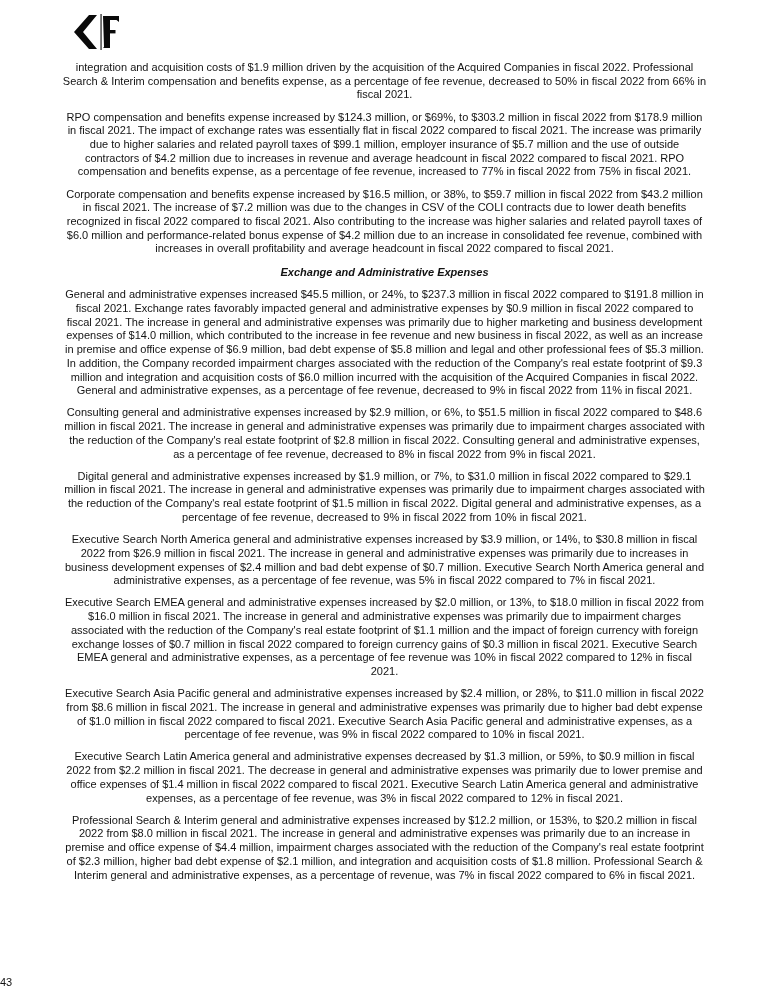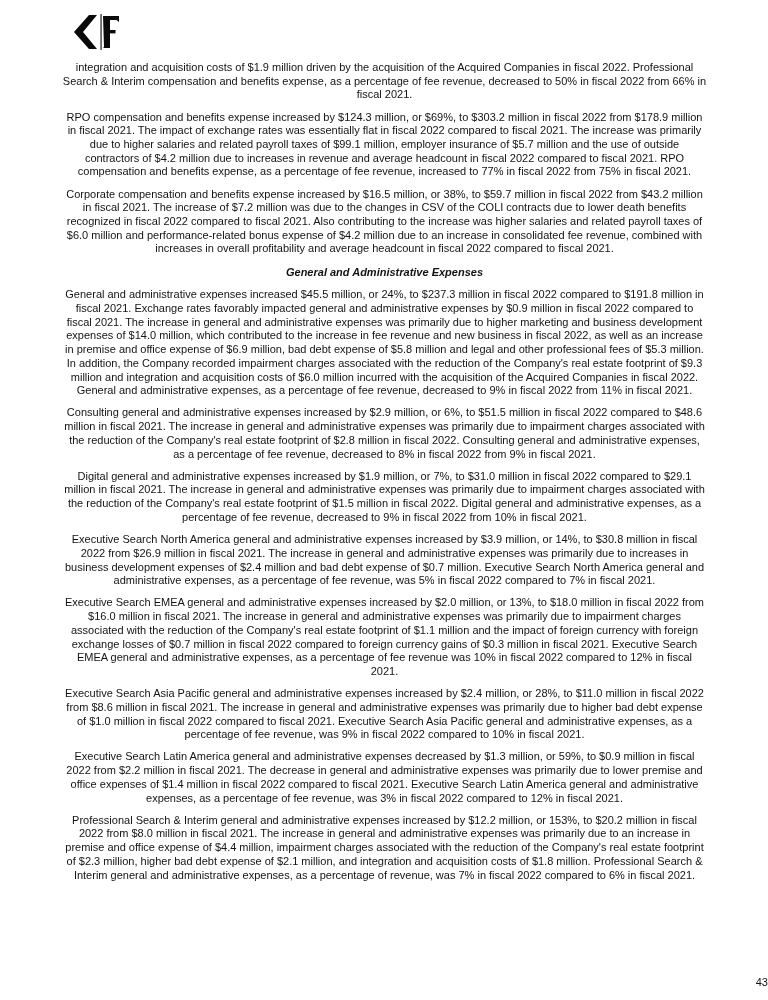--- a/index.html
+++ b/index.html
@@ -41,21 +41,21 @@
     line-height: 13.7px;
     font-weight: bold;
     font-style: italic;
     color: #131313;
   }
   .footer {
     position: absolute;
     bottom: 12px;
     left: 0;
     width: 768px;
-    text-align: right;
+    text-align: left;
     font-size: 11px;
     color: #131313;
   }
 </style>
 </head>
 <body>
 
 <div class="page">
 
   <div class="logo">
@@ -70,21 +70,21 @@
       <polygon fill="#0a0a0a" points="46,3 46,9 43.5,7 43.5,3"></polygon>
       <rect fill="#0a0a0a" x="32" y="17" width="10.5" height="3.4"></rect>
       <polygon fill="#0a0a0a" points="30,3 32,3 32,35 30,35 31,34"></polygon>
     </svg>
   </div>
 
   <div class="content">
     <p>integration and acquisition costs of $1.9 million driven by the acquisition of the Acquired Companies in fiscal 2022. Professional Search &amp; Interim compensation and benefits expense, as a percentage of fee revenue, decreased to 50% in fiscal 2022 from 66% in fiscal 2021.</p>
     <p>RPO compensation and benefits expense increased by $124.3 million, or $69%, to $303.2 million in fiscal 2022 from $178.9 million in fiscal 2021. The impact of exchange rates was essentially flat in fiscal 2022 compared to fiscal 2021. The increase was primarily due to higher salaries and related payroll taxes of $99.1 million, employer insurance of $5.7 million and the use of outside contractors of $4.2 million due to increases in revenue and average headcount in fiscal 2022 compared to fiscal 2021. RPO compensation and benefits expense, as a percentage of fee revenue, increased to 77% in fiscal 2022 from 75% in fiscal 2021.</p>
     <p>Corporate compensation and benefits expense increased by $16.5 million, or 38%, to $59.7 million in fiscal 2022 from $43.2 million in fiscal 2021. The increase of $7.2 million was due to the changes in CSV of the COLI contracts due to lower death benefits recognized in fiscal 2022 compared to fiscal 2021. Also contributing to the increase was higher salaries and related payroll taxes of $6.0 million and performance-related bonus expense of $4.2 million due to an increase in consolidated fee revenue, combined with increases in overall profitability and average headcount in fiscal 2022 compared to fiscal 2021.</p>
-    <h3>General and Administrative Expenses</h3>
+    <h3>Exchange and Administrative Expenses</h3>
     <p>General and administrative expenses increased $45.5 million, or 24%, to $237.3 million in fiscal 2022 compared to $191.8 million in fiscal 2021. Exchange rates favorably impacted general and administrative expenses by $0.9 million in fiscal 2022 compared to fiscal 2021. The increase in general and administrative expenses was primarily due to higher marketing and business development expenses of $14.0 million, which contributed to the increase in fee revenue and new business in fiscal 2022, as well as an increase in premise and office expense of $6.9 million, bad debt expense of $5.8 million and legal and other professional fees of $5.3 million. In addition, the Company recorded impairment charges associated with the reduction of the Company's real estate footprint of $9.3 million and integration and acquisition costs of $6.0 million incurred with the acquisition of the Acquired Companies in fiscal 2022. General and administrative expenses, as a percentage of fee revenue, decreased to 9% in fiscal 2022 from 11% in fiscal 2021.</p>
     <p>Consulting general and administrative expenses increased by $2.9 million, or 6%, to $51.5 million in fiscal 2022 compared to $48.6 million in fiscal 2021. The increase in general and administrative expenses was primarily due to impairment charges associated with the reduction of the Company's real estate footprint of $2.8 million in fiscal 2022. Consulting general and administrative expenses, as a percentage of fee revenue, decreased to 8% in fiscal 2022 from 9% in fiscal 2021.</p>
     <p>Digital general and administrative expenses increased by $1.9 million, or 7%, to $31.0 million in fiscal 2022 compared to $29.1 million in fiscal 2021. The increase in general and administrative expenses was primarily due to impairment charges associated with the reduction of the Company's real estate footprint of $1.5 million in fiscal 2022. Digital general and administrative expenses, as a percentage of fee revenue, decreased to 9% in fiscal 2022 from 10% in fiscal 2021.</p>
     <p>Executive Search North America general and administrative expenses increased by $3.9 million, or 14%, to $30.8 million in fiscal 2022 from $26.9 million in fiscal 2021. The increase in general and administrative expenses was primarily due to increases in business development expenses of $2.4 million and bad debt expense of $0.7 million. Executive Search North America general and administrative expenses, as a percentage of fee revenue, was 5% in fiscal 2022 compared to 7% in fiscal 2021.</p>
     <p>Executive Search EMEA general and administrative expenses increased by $2.0 million, or 13%, to $18.0 million in fiscal 2022 from $16.0 million in fiscal 2021. The increase in general and administrative expenses was primarily due to impairment charges associated with the reduction of the Company's real estate footprint of $1.1 million and the impact of foreign currency with foreign exchange losses of $0.7 million in fiscal 2022 compared to foreign currency gains of $0.3 million in fiscal 2021. Executive Search EMEA general and administrative expenses, as a percentage of fee revenue was 10% in fiscal 2022 compared to 12% in fiscal 2021.</p>
     <p>Executive Search Asia Pacific general and administrative expenses increased by $2.4 million, or 28%, to $11.0 million in fiscal 2022 from $8.6 million in fiscal 2021. The increase in general and administrative expenses was primarily due to higher bad debt expense of $1.0 million in fiscal 2022 compared to fiscal 2021. Executive Search Asia Pacific general and administrative expenses, as a percentage of fee revenue, was 9% in fiscal 2022 compared to 10% in fiscal 2021.</p>
     <p>Executive Search Latin America general and administrative expenses decreased by $1.3 million, or 59%, to $0.9 million in fiscal 2022 from $2.2 million in fiscal 2021. The decrease in general and administrative expenses was primarily due to lower premise and office expenses of $1.4 million in fiscal 2022 compared to fiscal 2021. Executive Search Latin America general and administrative expenses, as a percentage of fee revenue, was 3% in fiscal 2022 compared to 12% in fiscal 2021.</p>
     <p>Professional Search &amp; Interim general and administrative expenses increased by $12.2 million, or 153%, to $20.2 million in fiscal 2022 from $8.0 million in fiscal 2021. The increase in general and administrative expenses was primarily due to an increase in premise and office expense of $4.4 million, impairment charges associated with the reduction of the Company's real estate footprint of $2.3 million, higher bad debt expense of $2.1 million, and integration and acquisition costs of $1.8 million. Professional Search &amp; Interim general and administrative expenses, as a percentage of revenue, was 7% in fiscal 2022 compared to 6% in fiscal 2021.</p>
   </div>
 

